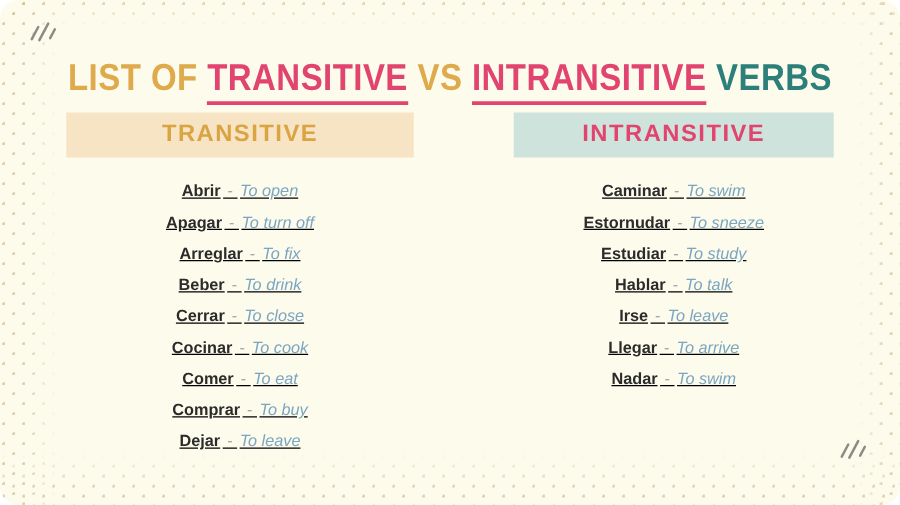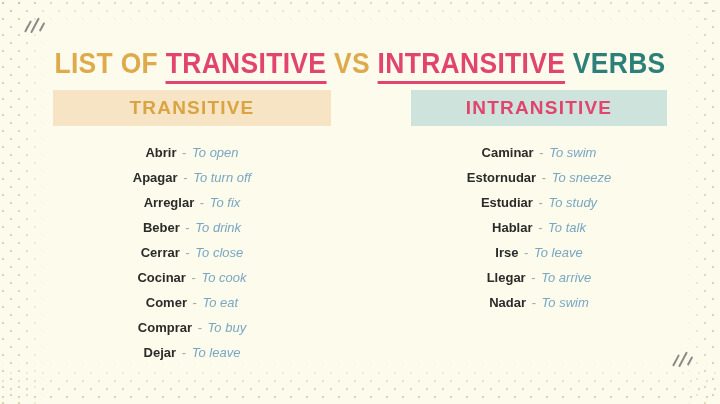--- a/index.html
+++ b/index.html
@@ -7,20 +7,21 @@
     padding: 0;
     background: #ffffff;
   }
   #slide {
     position: relative;
     width: 720px;
     height: 404px;
     overflow: hidden;
     background: #fcfbec;
     font-family: "Liberation Sans", sans-serif;
+    border-radius: 15px;
   }
 
   
   .dots {
     position: absolute;
     pointer-events: none;
     background-image:
       radial-gradient(circle at 3px 3px, rgba(196,178,128,0.55) 1.1px, rgba(0,0,0,0) 1.4px),
       radial-gradient(circle at 11px 11px, rgba(196,178,128,0.55) 1.1px, rgba(0,0,0,0) 1.4px);
     background-size: 16px 16px, 16px 16px;
@@ -110,20 +111,21 @@
     font-family: "Liberation Sans Narrow", "Liberation Sans", sans-serif;
   }
   .banner-transitive   { background: #f7e4c4; color: #d9a441; }
   .banner-intransitive { background: #cfe3dd; color: #e0446f; }
 
   .list {
     margin: 0;
     padding: 14px 0 0 0;
     list-style: none;
     text-align: center;
+    text-decoration: underline;
   }
   .list li {
     font-size: 13px;
     line-height: 25px;
     white-space: nowrap;
   }
   .verb {
     font-weight: bold;
     color: #2b2b2b;
     font-family: "Liberation Sans", sans-serif;

